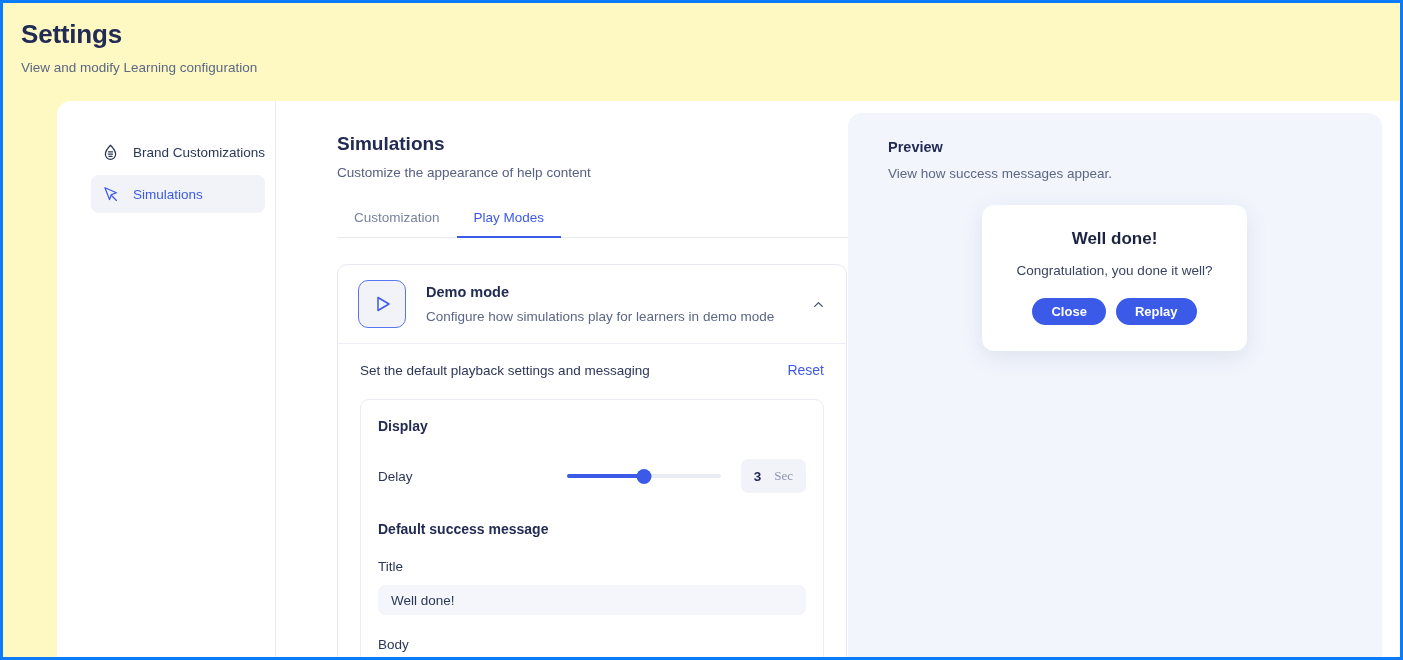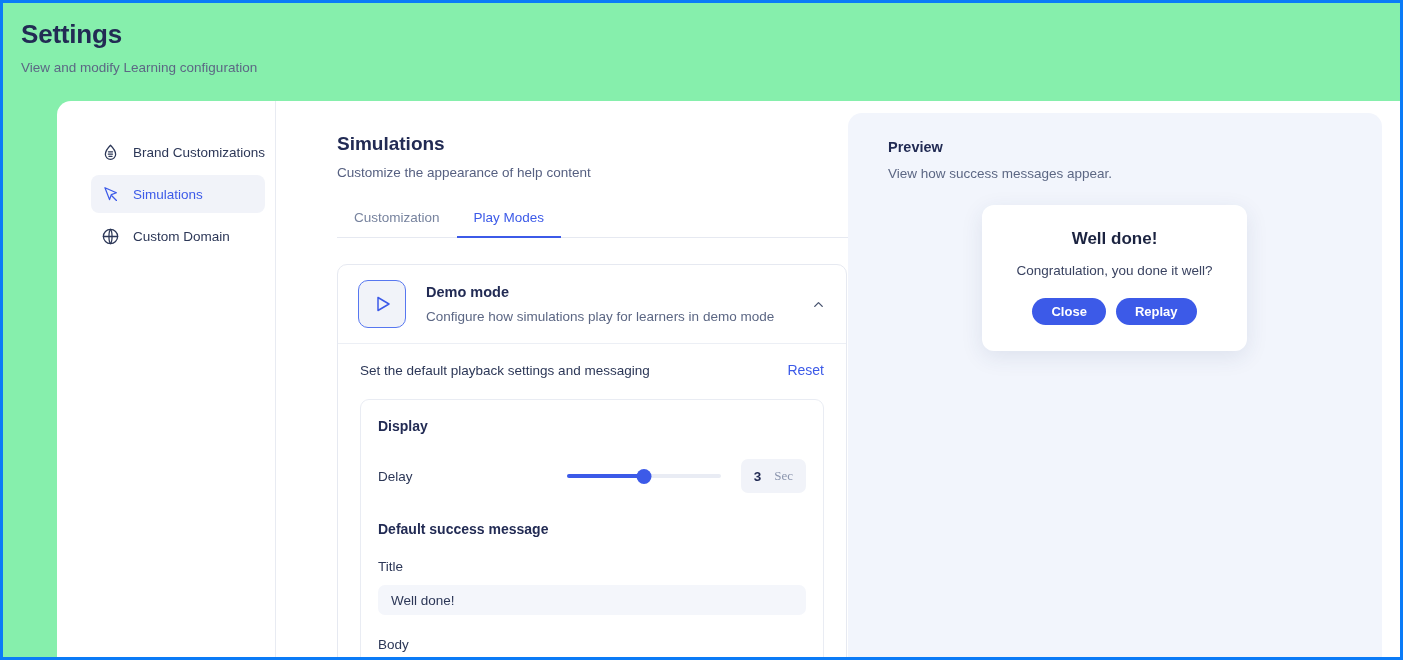--- a/index.html
+++ b/index.html
@@ -15,21 +15,21 @@
     position: absolute; inset: 0;
     border: 3px solid #0b7bf7;
     pointer-events: none;
     z-index: 99;
   }
 
   .page {
     position: absolute;
     left: 3px; top: 3px;
     width: 1397px; height: 654px;
-    background: #86efac;
+    background: #fef9c3;
     overflow: hidden;
   }
 
   
   .page-header { padding: 16px 0 0 18px; }
   .page-title {
     font-size: 26px; font-weight: bold; color: #222b54;
     letter-spacing: -0.2px;
   }
   .page-subtitle {
@@ -292,29 +292,20 @@
       <div class="nav-item active">
         <span class="nav-icon">
           <svg width="19" height="19" viewBox="0 0 24 24" fill="none" stroke="#3c5ae8" stroke-width="1.6" stroke-linecap="round" stroke-linejoin="round">
             <path d="M5 3.5l5.8 15 2.3-6.4 6.4-2.3z"></path>
             <path d="M13.6 13.6L19.5 19.5"></path>
           </svg>
         </span>
         <span>Simulations</span>
       </div>
 
-      <div class="nav-item">
-        <span class="nav-icon">
-          <svg width="19" height="19" viewBox="0 0 24 24" fill="none" stroke="#2c3757" stroke-width="1.6" stroke-linecap="round" stroke-linejoin="round">
-            <circle cx="12" cy="12" r="9"></circle>
-            <path d="M3 12h18M12 3c2.6 2.8 2.6 15.2 0 18M12 3c-2.6 2.8-2.6 15.2 0 18"></path>
-          </svg>
-        </span>
-        <span>Custom Domain</span>
-      </div>
 
     </div>
 
     <div class="center">
       <div class="section-title">Simulations</div>
       <div class="section-sub">Customize the appearance of help content</div>
 
       <div class="tabs">
         <div class="tab">Customization</div>
         <div class="tab active">Play Modes</div>

